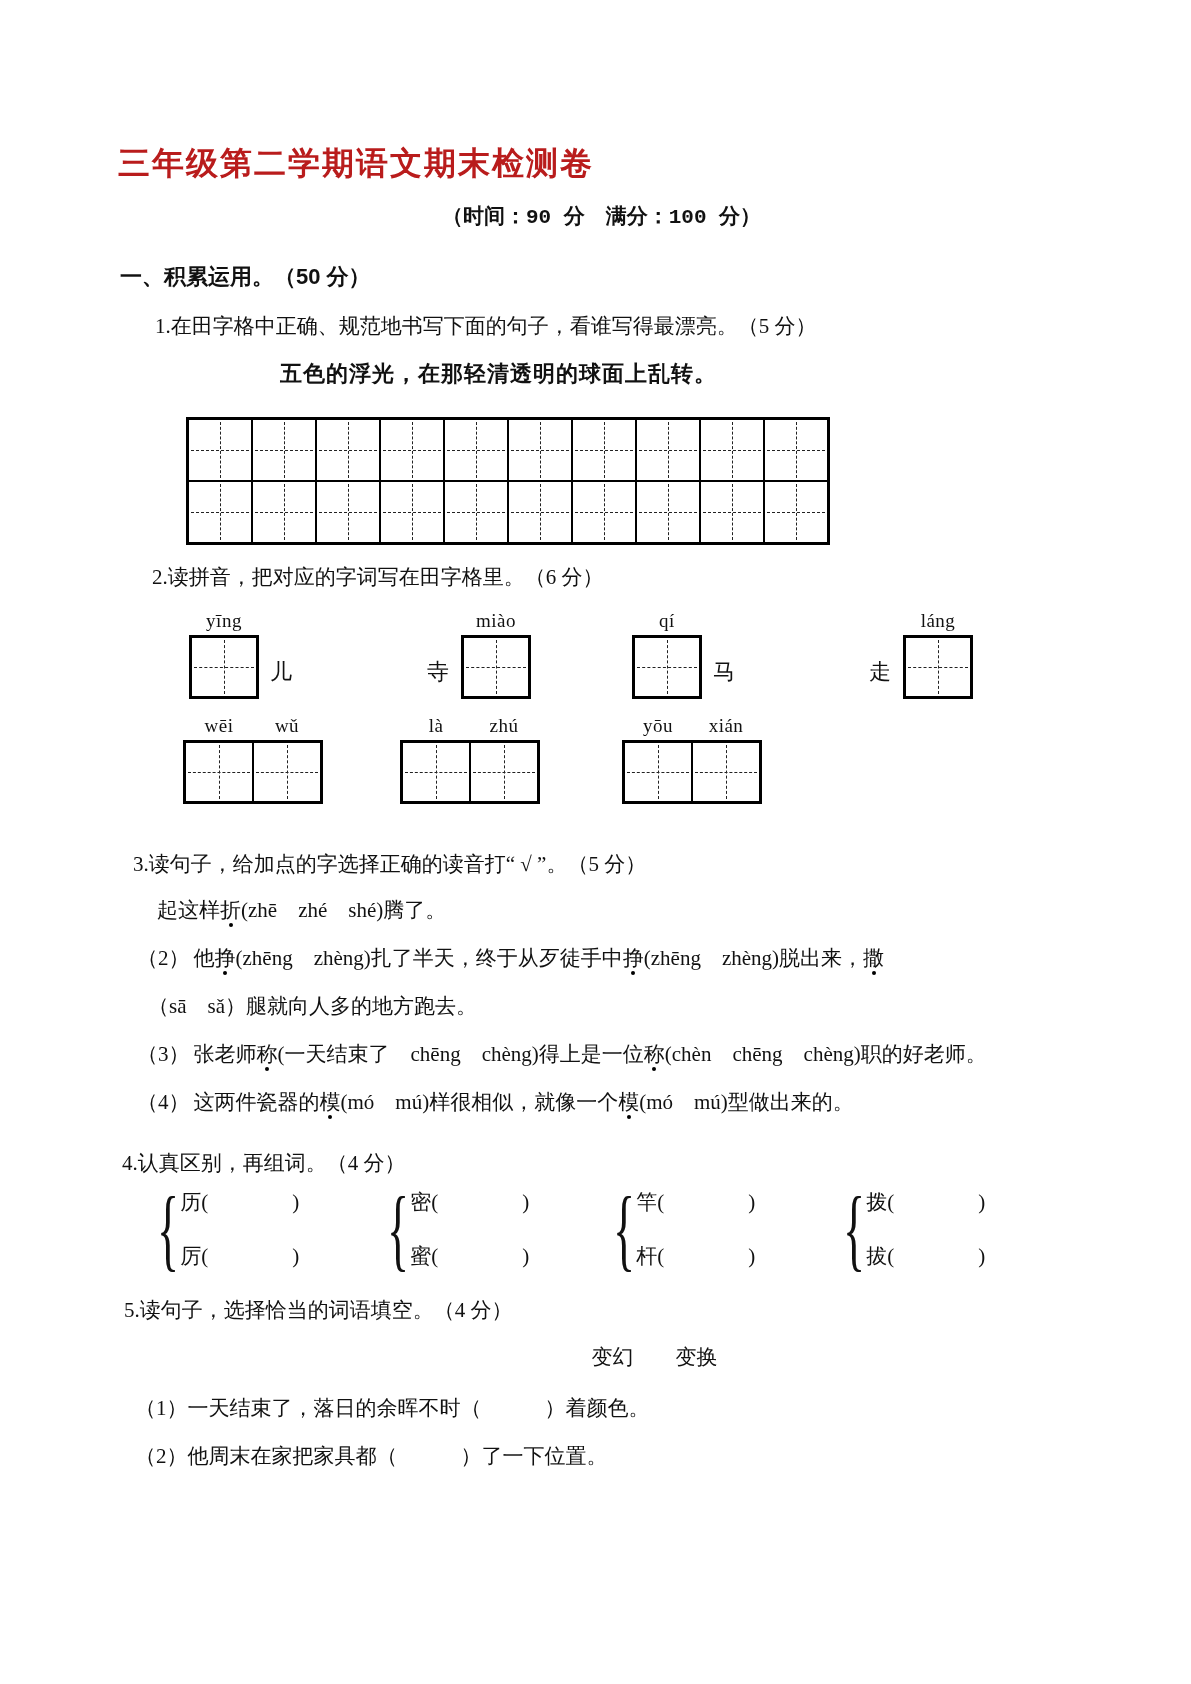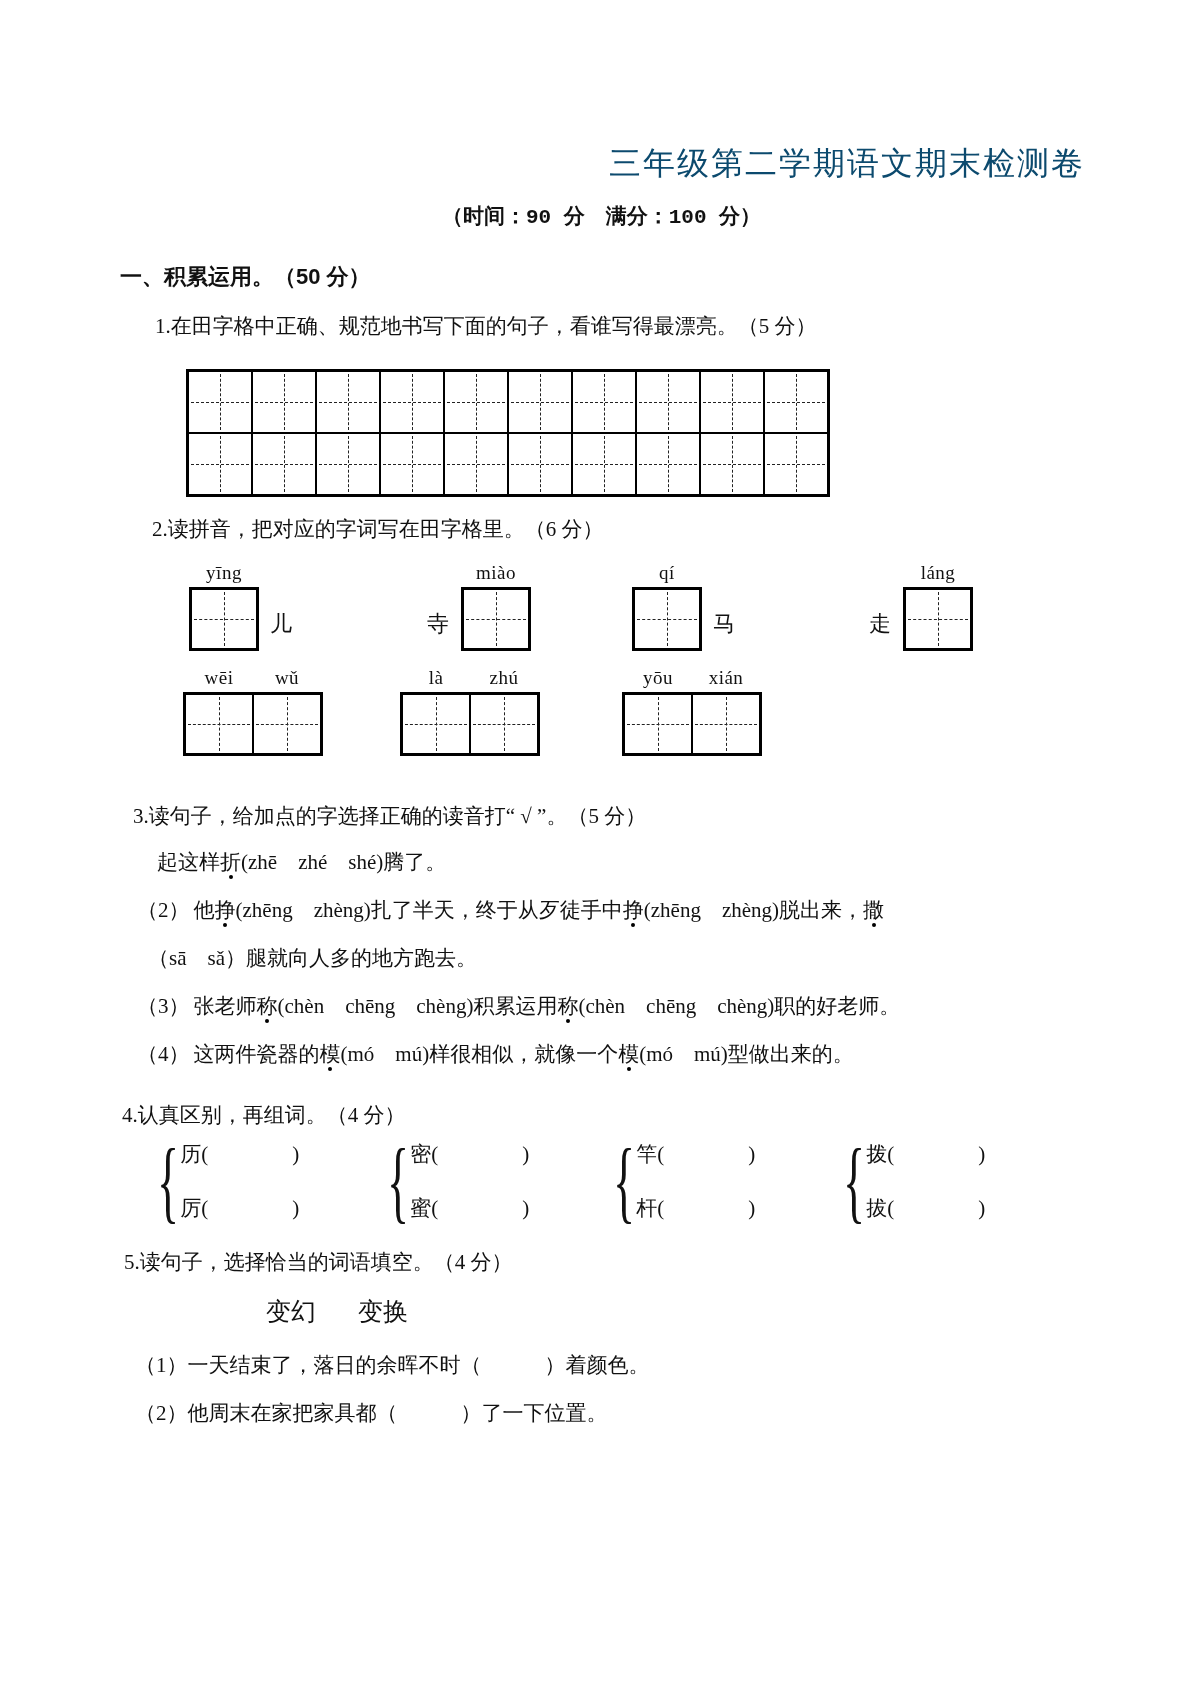--- a/index.html
+++ b/index.html
@@ -1,20 +1,20 @@
 <!DOCTYPE html>
 <html><head>
 <meta charset="utf-8">
 <style>
   html,body{margin:0;padding:0;background:#fff;}
   .page{position:relative;width:1191px;height:1684px;background:#ffffff;color:#111;
         font-family:"Liberation Serif","DejaVu Serif",serif;font-size:21px;
         padding:0 106px 0 118px;box-sizing:border-box;overflow:hidden;}
-  .title{margin:142px 0 0 0;text-align:right;font-family:"Liberation Sans","DejaVu Sans",sans-serif;
-         font-weight:400;font-size:32px;letter-spacing:2px;color:#0c4a6e;}
+  .title{margin:142px 0 0 0;text-align:left;font-family:"Liberation Sans","DejaVu Sans",sans-serif;
+         font-weight:700;font-size:32px;letter-spacing:2px;color:#b91c1c;}
   .subtitle{margin-top:16px;text-align:center;font-weight:bold;font-size:21px;
             font-family:Liberation Mono, monospace;}
   .section{margin:32px 0 0 2px;font-weight:bold;font-size:22px;
            font-family:"Liberation Sans","DejaVu Sans",sans-serif;}
   .qlabel{white-space:pre;line-height:29px;}
   .qlabel.q1{margin:20px 0 0 37px;}
   .qlabel.q2{margin:18px 0 0 34px;font-family:Liberation Serif, serif;}
   .qlabel.q3{margin:46px 0 0 15px;}
   .qlabel.q4{margin:32px 0 0 4px;}
   .qlabel.q5{margin:26px 0 0 6px;}
@@ -62,34 +62,35 @@
   .pair{position:absolute;top:0;display:flex;align-items:center;height:82px;}
   .pair:nth-child(1){left:42px;}
   .pair:nth-child(2){left:272px;}
   .pair:nth-child(3){left:498px;}
   .pair:nth-child(4){left:728px;}
   .brace{font-size:92px;line-height:82px;transform:scaleX(0.5);transform-origin:center;
          font-weight:400;margin:0 -10px 0 -14px;font-family:"Liberation Serif",serif;}
   .pair-rows{display:flex;flex-direction:column;justify-content:space-between;height:80px;}
   .pair-row{white-space:pre;line-height:26px;}
   
-  .q5-options{margin:18px 0 0 148px;font-size:25px;}
+  .q5-options{margin:18px 0 0 148px;font-size:21px;text-align:center;}
   .q5-options .q5-opt{margin-right:42px;}
   .q5-item{margin:22px 0 0 17px;white-space:pre;line-height:30px;}
   .q5-item:last-child{margin-top:18px;}
 </style>
 </head>
 <body>
 
 <div class="page">
   <h1 class="title">三年级第二学期语文期末检测卷</h1>
   <div class="subtitle">（时间：90 分　满分：100 分）</div>
   <div class="section">一、积累运用。（50 分）</div>
 
   <div class="qlabel q1">1.在田字格中正确、规范地书写下面的句子，看谁写得最漂亮。（5 分）</div>
+  <div class="sentence">五色的浮光，在那轻清透明的球面上乱转。</div>
   <div class="grid-q1">
       <div class="tzg-cell"></div>
       <div class="tzg-cell"></div>
       <div class="tzg-cell"></div>
       <div class="tzg-cell"></div>
       <div class="tzg-cell"></div>
       <div class="tzg-cell"></div>
       <div class="tzg-cell"></div>
       <div class="tzg-cell"></div>
       <div class="tzg-cell"></div>
@@ -190,21 +191,21 @@
           </div>
         </div>
       </div>
     </div>
 
   <div class="qlabel q3">3.读句子，给加点的字选择正确的读音打“ √ ”。（5 分）</div>
   <div id="q3-items">
       <div class="q3-line cont"><span>起这样</span><span class="dot">折</span><span>(zhē　zhé　shé)腾了。</span></div>
       <div class="q3-line"><span class="num">（2）</span><span>他</span><span class="dot">挣</span><span>(zhēng　zhèng)扎了半天，终于从歹徒手中</span><span class="dot">挣</span><span>(zhēng　zhèng)脱出来，</span><span class="dot">撒</span></div>
       <div class="q3-line cont2"><span>（sā　sǎ）腿就向人多的地方跑去。</span></div>
-      <div class="q3-line"><span class="num">（3）</span><span>张老师</span><span class="dot">称</span><span>(chèn　chēng　chèng)积累运用</span><span class="dot">称</span><span>(chèn　chēng　chèng)职的好老师。</span></div>
+      <div class="q3-line"><span class="num">（3）</span><span>张老师</span><span class="dot">称</span><span>(一天结束了　chēng　chèng)得上是一位</span><span class="dot">称</span><span>(chèn　chēng　chèng)职的好老师。</span></div>
       <div class="q3-line"><span class="num">（4）</span><span>这两件瓷器的</span><span class="dot">模</span><span>(mó　mú)样很相似，就像一个</span><span class="dot">模</span><span>(mó　mú)型做出来的。</span></div>
     </div>
 
   <div class="qlabel q4">4.认真区别，再组词。（4 分）</div>
   <div class="pairs">
       <div class="pair">
         <span class="brace">{</span>
         <div class="pair-rows">
           <div class="pair-row"><span>历</span><span>(　　　　)</span></div>
           <div class="pair-row"><span>厉</span><span>(　　　　)</span></div>

